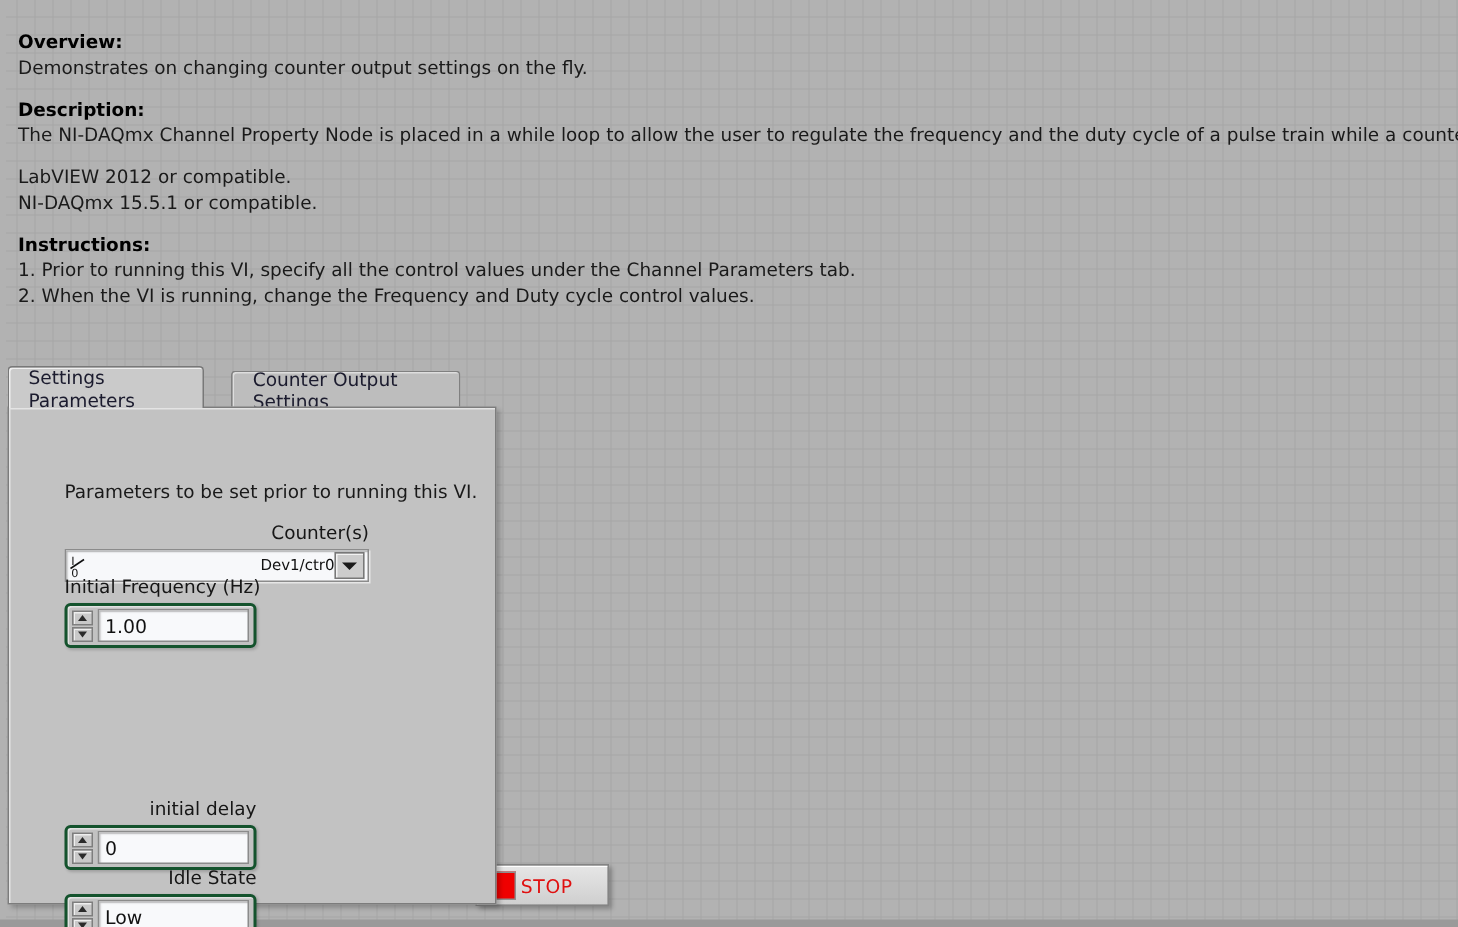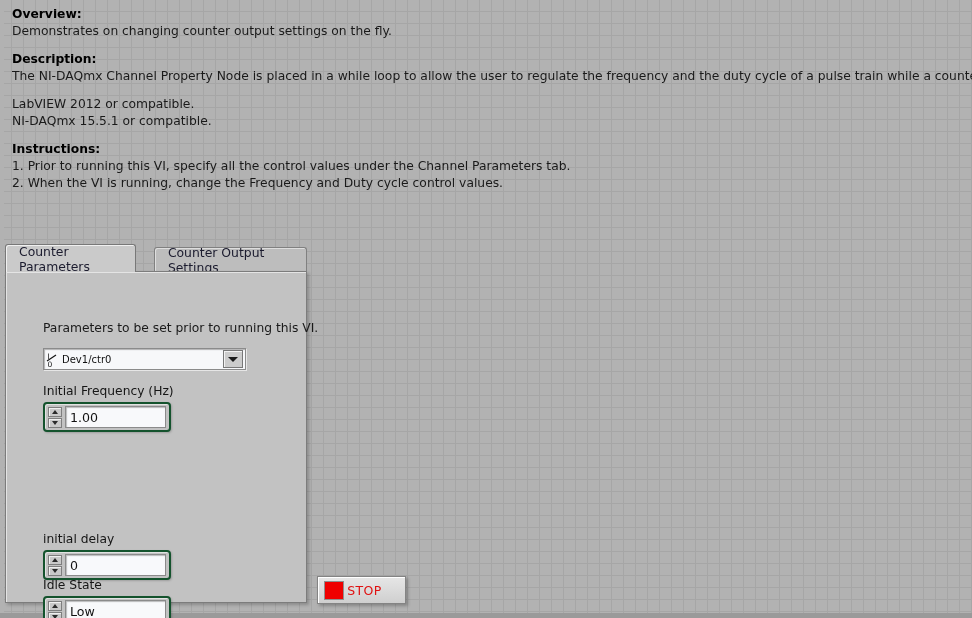--- a/index.html
+++ b/index.html
@@ -42,21 +42,21 @@
     top: 0;
     width: 4px;
     height: 618px;
     background: #b2b2b2;
   }
 
   
   #doc {
     position: absolute;
     left: 12px;
-    top: 6px;
+    top: 20px;
     width: 956px;
     color: #101010;
     font-size: 12.3px;
     line-height: 17px;
     white-space: nowrap;
   }
   .doc-head {
     font-weight: bold;
     color: #000000;
   }
@@ -115,27 +115,28 @@
     margin-left: 18px;
     z-index: 1;
     height: 25px;
     box-shadow: inset 1px 1px 0 #dedede;
   }
 
   .tab-body {
     position: absolute;
     left: 0;
     top: 27px;
-    width: 302px;
+    width: 326px;
     height: 332px;
     background: #c2c2c2;
     border: 1px solid #7c7c7c;
     box-sizing: border-box;
     box-shadow: inset 1px 1px 0 #e4e4e4, 2px 2px 3px rgba(0,0,0,0.22);
     z-index: 2;
+    text-align: right;
   }
 
   
   .tab-intro {
     position: absolute;
     left: 37px;
     top: 49px;
     font-size: 12.3px;
     color: #1a1a1a;
     white-space: nowrap;
@@ -320,32 +321,33 @@
 
     <div class="doc-head">Instructions:</div>
     <div class="doc-line">1. Prior to running this VI, specify all the control values under the Channel Parameters tab.</div>
     <div class="doc-line">2. When the VI is running, change the Frequency and Duty cycle control values.</div>
   </div>
 
   <div id="tab-control">
 
     <div class="tab-headers">
       <div class="tab-header active">
-        <span>Counter Parameters</span>
+        <span>Settings Parameters</span>
       </div>
       <div class="tab-header inactive">
         <span>Counter Output Settings</span>
       </div>
     </div>
 
     <div class="tab-body">
 
       <div class="tab-intro">Parameters to be set prior to running this VI.</div>
 
       <div class="ctrl-group" style="top:76px;">
+        <span class="ctrl-label">Counter(s)</span>
         <div class="io-combo">
           <span class="io-glyph">
             <svg width="13" height="17" viewBox="0 0 13 17">
               <text x="1.5" y="7.5" font-family="DejaVu Sans, sans-serif" font-size="7.5" fill="#111">I</text>
               <line x1="1" y1="10" x2="10" y2="4" stroke="#111" stroke-width="1.1"></line>
               <text x="1.5" y="15.5" font-family="DejaVu Sans, sans-serif" font-size="7.5" fill="#111">0</text>
             </svg>
           </span>
           <span class="io-text">Dev1/ctr0</span>
           <span class="io-arrow">

